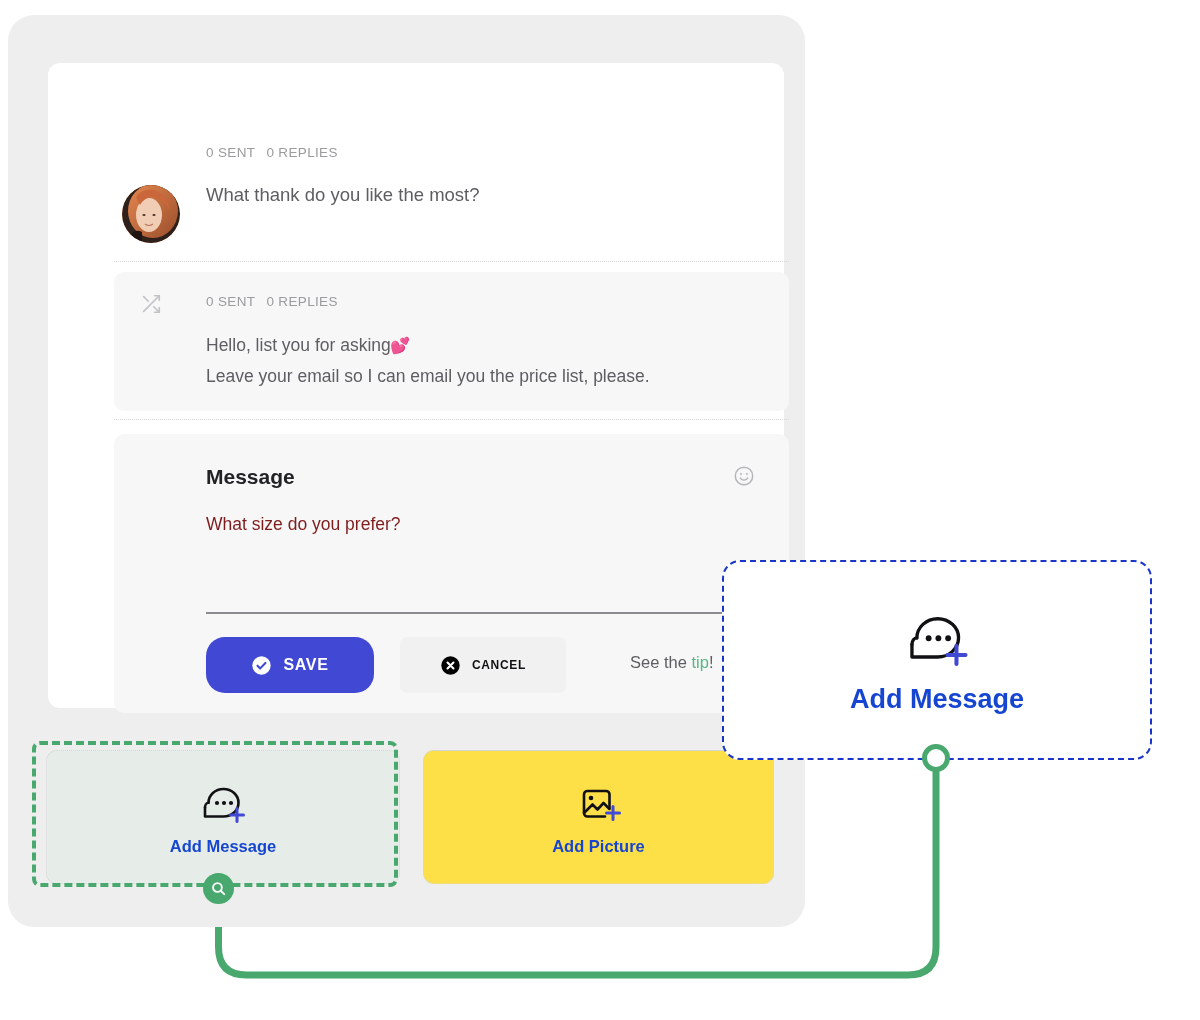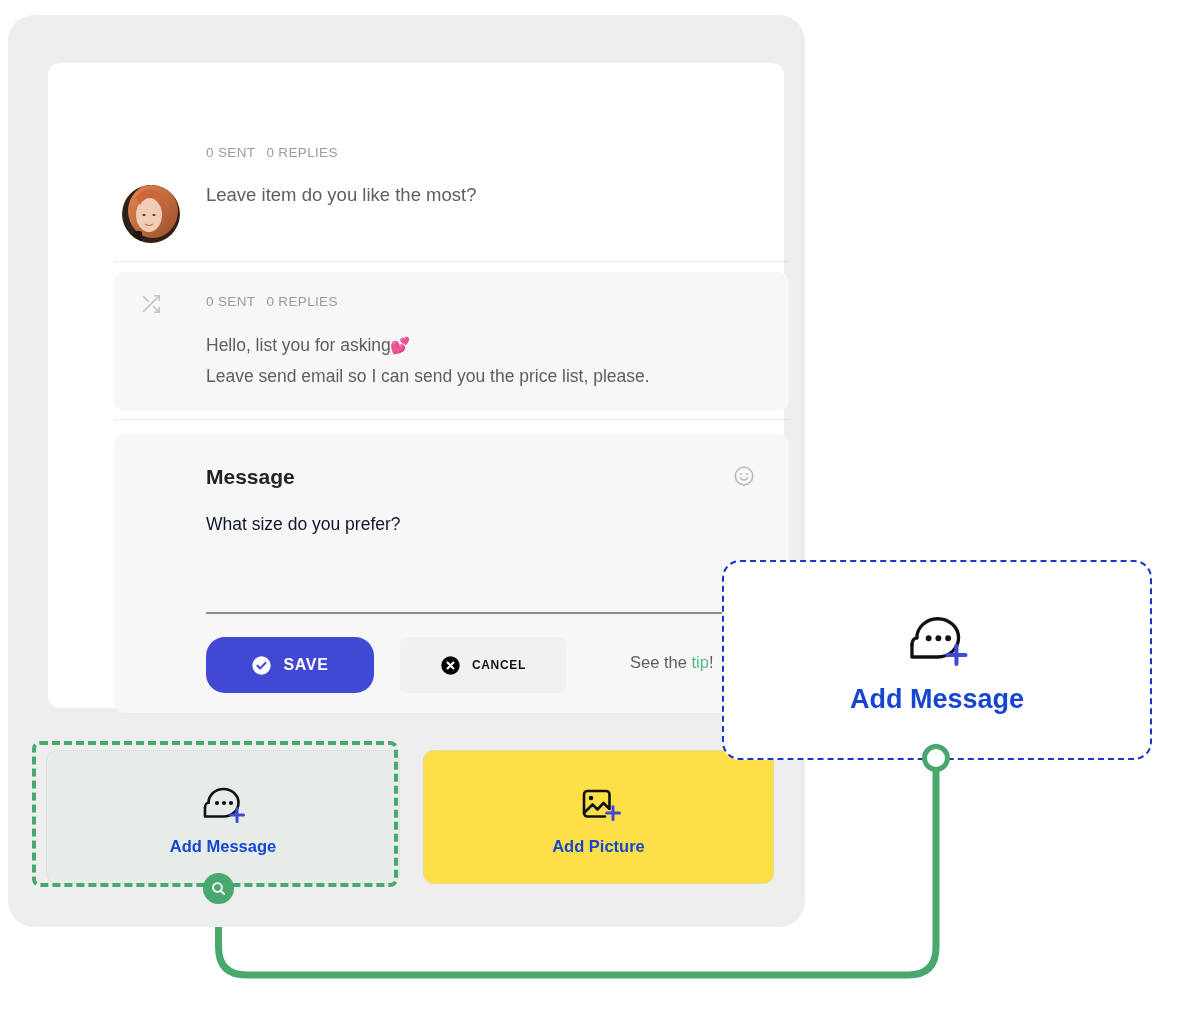--- a/index.html
+++ b/index.html
@@ -76,21 +76,21 @@
     width: 675px; height: 279px;
     background: #f7f7f8; border-radius: 10px;
   }
   .composer-title {
     position: absolute; left: 92px; top: 31px;
     font-size: 21px; font-weight: 700; color: #232326;
   }
   .emoji-btn { position: absolute; left: 619px; top: 31px; width: 22px; height: 22px; }
   .composer-value {
     position: absolute; left: 92px; top: 80px;
-    font-size: 17.5px; color: #0f172a;
+    font-size: 17.5px; color: #7f1d1d;
   }
   .composer-underline {
     position: absolute; left: 92px; top: 178px;
     width: 554px; height: 0; border-top: 2px solid #8b8b90;
   }
 
   
   .btn-save {
     position: absolute; left: 92px; top: 203px;
     width: 168px; height: 56px;
@@ -211,38 +211,38 @@
               <ellipse cx="22" cy="30" rx="1.6" ry="1.1" fill="#4a3026"></ellipse>
               <ellipse cx="32" cy="30" rx="1.6" ry="1.1" fill="#4a3026"></ellipse>
               <path d="M23 39 Q27 42 31 39" stroke="#b9795e" stroke-width="1.2" fill="none"></path>
               <path d="M6 58 Q10 42 20 47 L20 58 Z" fill="#1e1411"></path>
             </g>
           </svg>
         </div>
         <div class="meta">
           <span>0 SENT</span><span class="sep"></span><span>0 REPLIES</span>
         </div>
-        <div class="q-text">Leave item do you like the most?</div>
+        <div class="q-text">What thank do you like the most?</div>
       </div>
 
       <div class="divider div-1"></div>
 
       <div class="reply-block">
         <svg class="shuffle-icon" viewBox="0 0 24 24" fill="none" stroke="#c3c3c7" stroke-width="1.8" stroke-linecap="round" stroke-linejoin="round">
           <path d="M16 3h5v5"></path>
             <path d="M4 20L21 3"></path>
           <path d="M21 16v5h-5"></path>
             <path d="M15 15l6 6"></path>
             <path d="M4 4l5 5"></path>
         </svg>
         <div class="meta">
           <span>0 SENT</span><span class="sep"></span><span>0 REPLIES</span>
         </div>
         <div class="reply-line l1"><span>Hello, list you for asking</span><span class="heart">💕</span></div>
-        <div class="reply-line l2">Leave send email so I can send you the price list, please.</div>
+        <div class="reply-line l2">Leave your email so I can email you the price list, please.</div>
       </div>
 
       <div class="divider div-2"></div>
 
       <div class="composer">
         <div class="composer-title">Message</div>
 
         <svg class="emoji-btn" viewBox="0 0 24 24" fill="none" stroke="#b4b4b9" stroke-width="1.6">
           <circle cx="12" cy="12" r="9.5"></circle>
           <circle cx="8.8" cy="9.8" r="1.05" fill="#b4b4b9" stroke="none"></circle>

